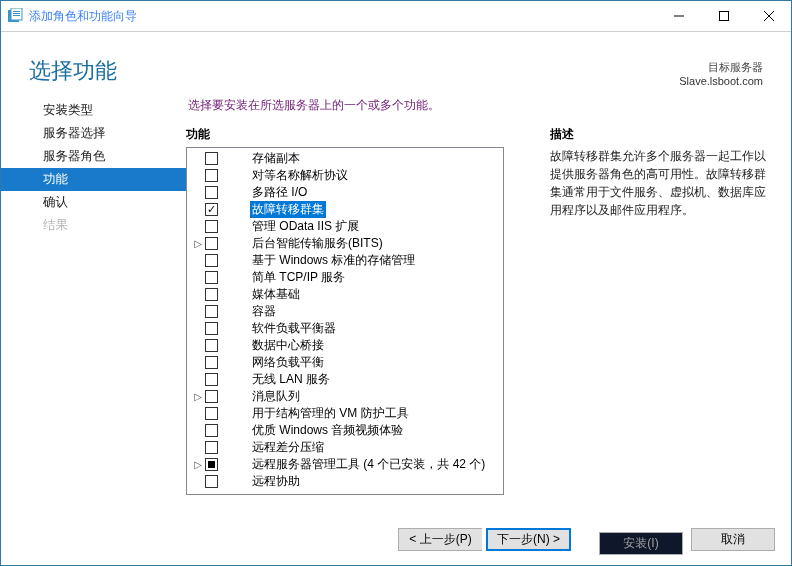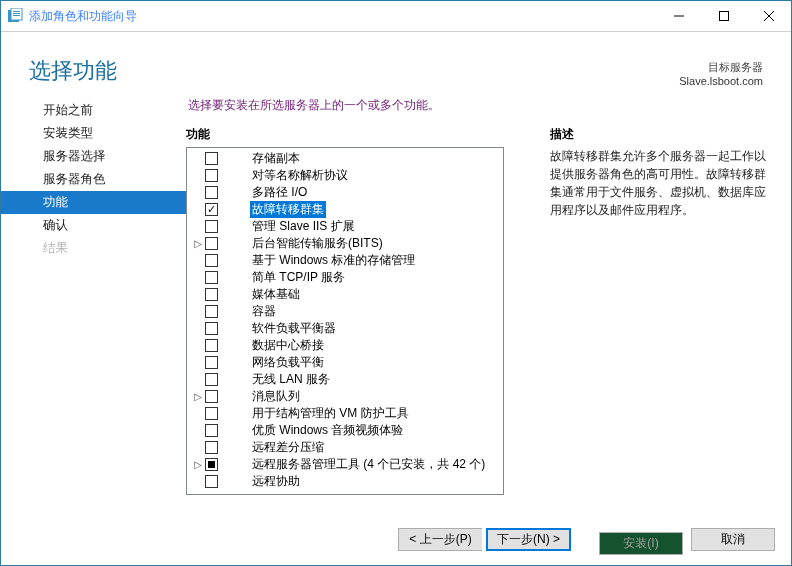--- a/index.html
+++ b/index.html
@@ -208,21 +208,21 @@
     font-size: 12px;
     padding: 0 10px;
     cursor: pointer;
   }
   .btn.default {
     border: 2px solid #0078d7;
     padding: 0 9px;
   }
   .btn:disabled {
     color: #a0a0a0;
-    background: #14532d;
+    background: #0f172a;
     cursor: default;
     margin-top: 8px;
   }
   .btn-group { display: flex; gap: 4px; }
   .btn-group .btn { border-radius: 0; }
   .btn-group .btn:first-child { border-right: none; }
   .spacer12 { width: 12px; }
 </style>
 </head>
 <body>
@@ -261,21 +261,20 @@
   <div class="header">
     <h1>选择功能</h1>
     <div class="dest">
       <div class="line1">目标服务器</div>
       <div class="line2">Slave.lsboot.com</div>
     </div>
   </div>
 
   <div class="body">
     <div class="nav" id="nav">
-        <div class="nav-item">开始之前</div>
         <div class="nav-item">安装类型</div>
         <div class="nav-item">服务器选择</div>
         <div class="nav-item">服务器角色</div>
         <div class="nav-item selected">功能</div>
         <div class="nav-item">确认</div>
         <div class="nav-item disabled">结果</div>
       </div>
 
     <div class="main">
       <div class="instruction">选择要安装在所选服务器上的一个或多个功能。</div>
@@ -299,21 +298,21 @@
                 <span class="label">多路径 I/O</span>
               </div>
               <div class="tree-row selected">
                 <span class="expander"></span>
                 <span class="cbox checked"></span>
                 <span class="label">故障转移群集</span>
               </div>
               <div class="tree-row">
                 <span class="expander"></span>
                 <span class="cbox"></span>
-                <span class="label">管理 Slave IIS 扩展</span>
+                <span class="label">管理 OData IIS 扩展</span>
               </div>
               <div class="tree-row">
                 <span class="expander">▷</span>
                 <span class="cbox"></span>
                 <span class="label">后台智能传输服务(BITS)</span>
               </div>
               <div class="tree-row">
                 <span class="expander"></span>
                 <span class="cbox"></span>
                 <span class="label">基于 Windows 标准的存储管理</span>

